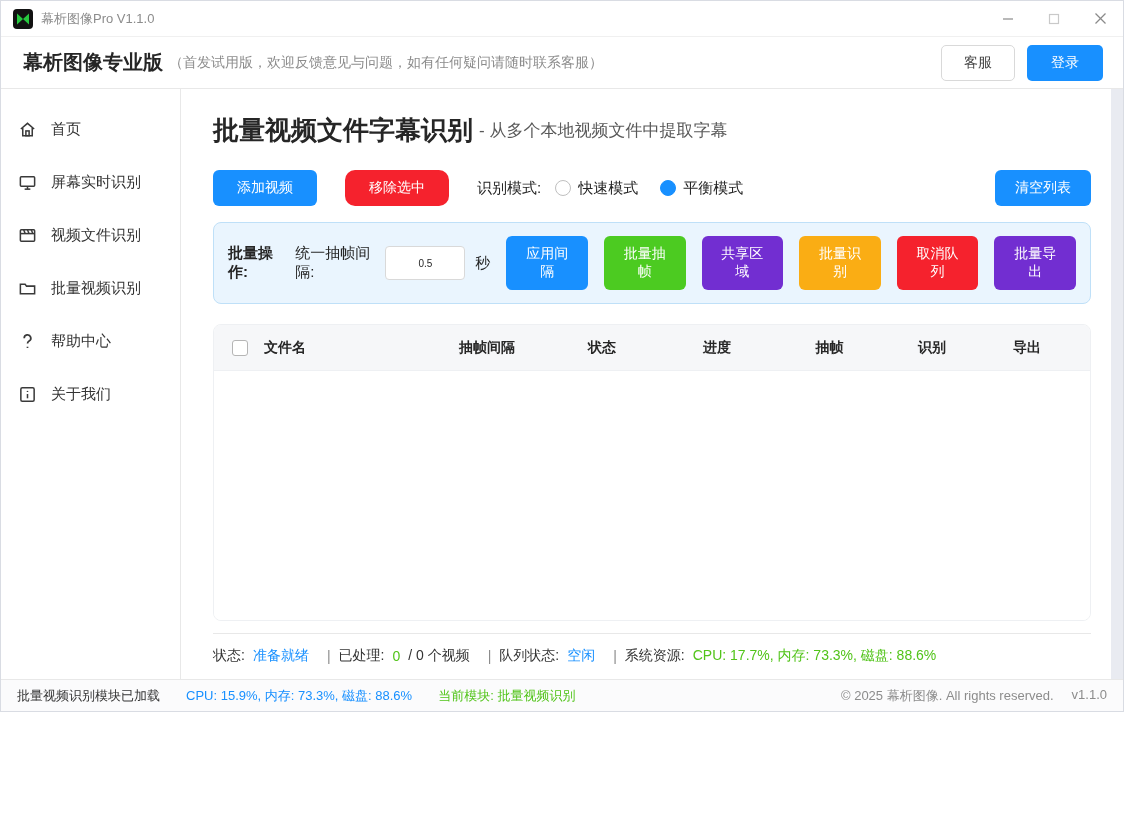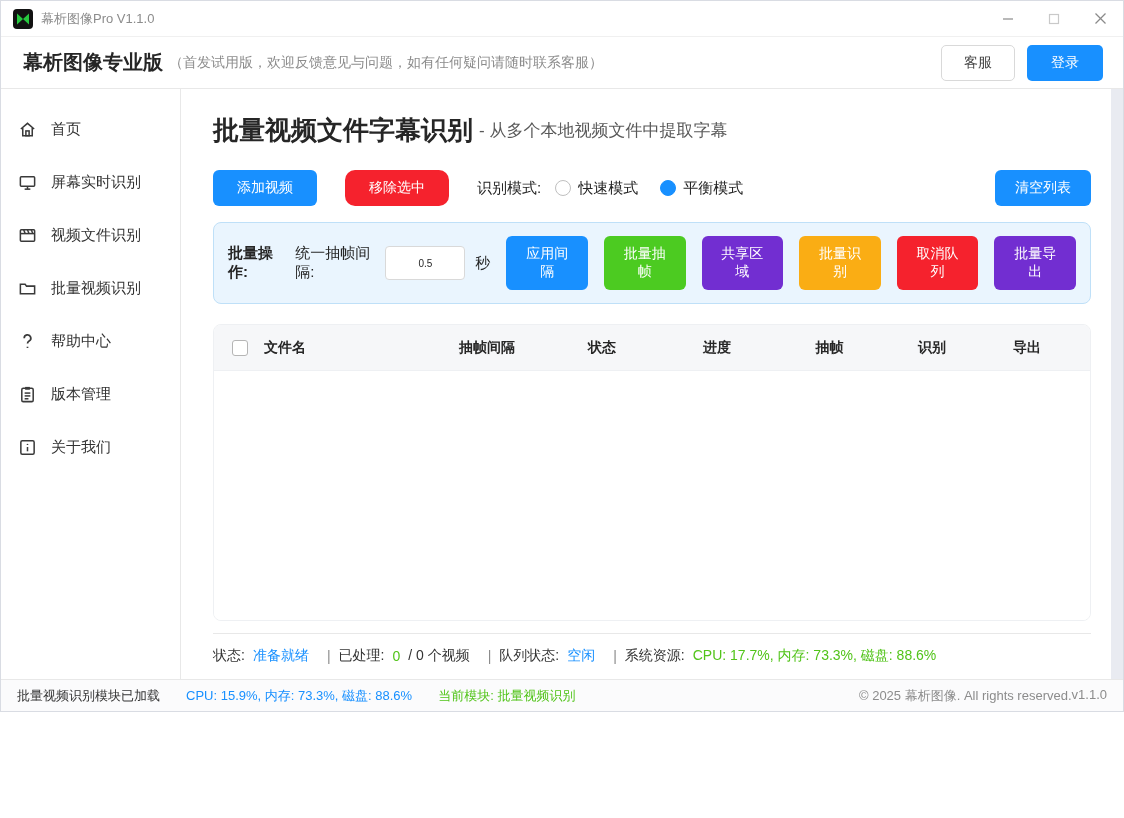--- a/index.html
+++ b/index.html
@@ -68,21 +68,21 @@
   .w120 { width:120px; } .w110 { width:110px; } .w105 { width:105px; } .w100 { width:100px; } .w90 { width:90px; }
   .tbody { flex:1 1 auto; background:#fff; }
 
   .status-bar { flex:0 0 auto; border-top:1px solid #e8e8e8; margin-top:12px; padding:13px 0 14px 0; display:flex; align-items:center; gap:8px; font-size:14px; color:#333; white-space:nowrap; }
   .sep { color:#8c8c8c; margin-left:10px; }
   .txt-blue { color:#1890ff; }
   .txt-green { color:#52c41a; }
 
   
   .footer { height:32px; flex:0 0 auto; background:#fbfbfc; border-top:1px solid #e8e8e8; display:flex; align-items:center; padding:0 16px; font-size:13px; color:#333; gap:26px; }
-  .footer-right { margin-left:auto; color:#8c8c8c; display:flex; gap:0; }
+  .footer-right { margin-left:auto; color:#8c8c8c; display:flex; gap:18px; }
 </style>
 </head>
 <body>
 
 <div class="window">
 
   <div class="titlebar">
     <span class="app-icon">
       <svg width="20" height="20" viewBox="0 0 20 20">
           <rect x="0" y="0" width="20" height="20" rx="4" fill="#121212"></rect>
@@ -168,32 +168,20 @@
             <svg width="19" height="19" viewBox="0 0 20 20" fill="none" stroke="#3a3a3a" stroke-width="1.8">
               <path d="M6.5 6.5 a3.5 3.5 0 1 1 5.2 3.1 c-1.2 0.7 -1.7 1.4 -1.7 2.6"></path>
               <line x1="10" y1="15.5" x2="10" y2="16.8"></line>
             </svg>
           </span>
         <span>帮助中心</span>
       </div>
       <div class="side-item">
         <span class="icn">
             <svg width="19" height="19" viewBox="0 0 20 20" fill="none" stroke="#3a3a3a" stroke-width="1.6">
-              <rect x="4" y="3.5" width="12" height="14" rx="1.5"></rect>
-              <rect x="7.5" y="2" width="5" height="3" fill="#3a3a3a" stroke="none"></rect>
-              <line x1="7" y1="8.5" x2="13" y2="8.5"></line>
-              <line x1="7" y1="11.5" x2="13" y2="11.5"></line>
-              <line x1="7" y1="14.5" x2="11" y2="14.5"></line>
-            </svg>
-          </span>
-        <span>版本管理</span>
-      </div>
-      <div class="side-item">
-        <span class="icn">
-            <svg width="19" height="19" viewBox="0 0 20 20" fill="none" stroke="#3a3a3a" stroke-width="1.6">
               <rect x="3" y="3" width="14" height="14" rx="1.5"></rect>
               <line x1="10" y1="6.2" x2="10" y2="7.4"></line>
               <line x1="10" y1="9.5" x2="10" y2="14"></line>
             </svg>
           </span>
         <span>关于我们</span>
       </div>
     </div>
 
     <div class="main">

